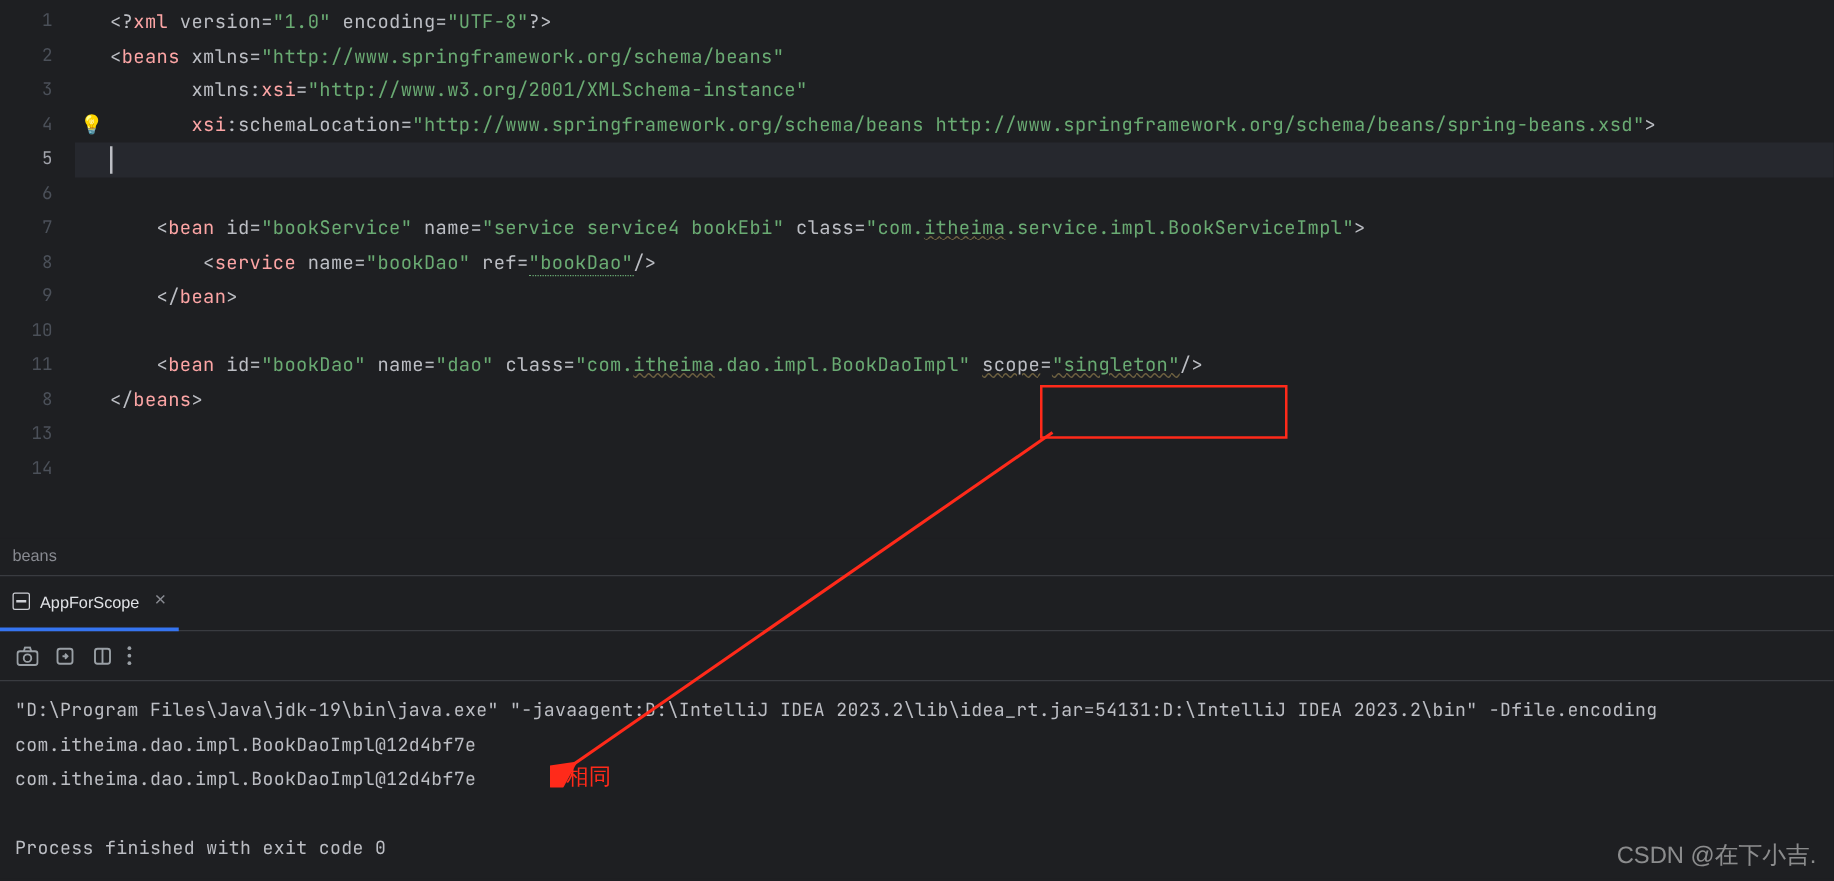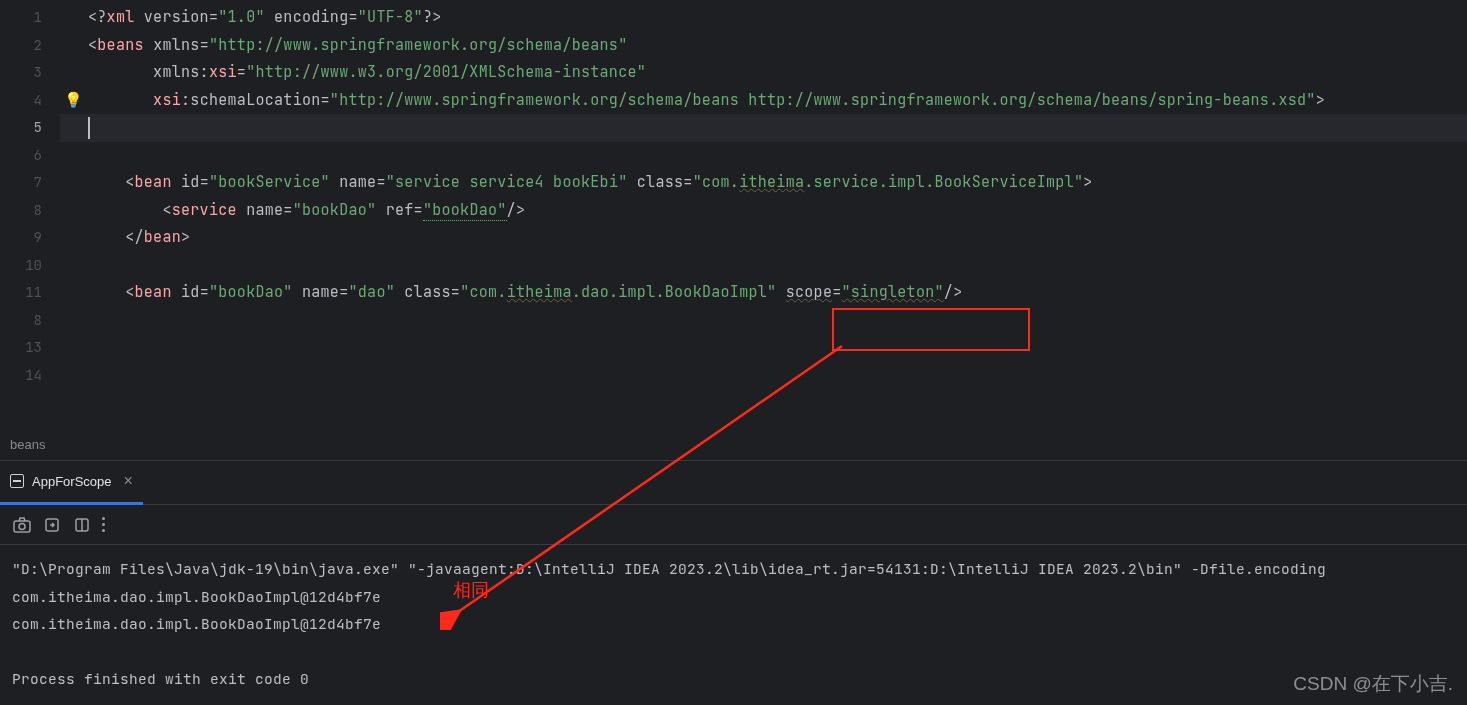--- a/index.html
+++ b/index.html
@@ -157,35 +157,36 @@
     <div class="code-line"><span class="c-brkt">&lt;</span><span class="c-tag">beans </span><span class="c-attr">xmlns</span><span class="c-brkt">=</span><span class="c-str">"http://www.springframework.org/schema/beans"</span></div>
     <div class="code-line"><span>       </span><span class="c-attr">xmlns:</span><span class="c-tag">xsi</span><span class="c-brkt">=</span><span class="c-str">"http://www.w3.org/2001/XMLSchema-instance"</span></div>
     <div class="code-line"><span style="position:absolute;left:4px;" class="bulb">💡</span><span>       </span><span class="c-tag">xsi</span><span class="c-attr">:</span><span class="c-attr">schemaLocation</span><span class="c-brkt">=</span><span class="c-str">"http://www.springframework.org/schema/beans http://www.springframework.org/schema/beans/spring-beans.xsd"</span><span class="c-brkt">&gt;</span></div>
     <div class="code-line caret-line"><span class="caret"></span></div>
     <div class="code-line"><span>    </span></div>
     <div class="code-line"><span>    </span><span class="c-brkt">&lt;</span><span class="c-tag">bean </span><span class="c-attr">id</span><span class="c-brkt">=</span><span class="c-str">"bookService"</span><span> </span><span class="c-attr">name</span><span class="c-brkt">=</span><span class="c-str">"service service4 bookEbi"</span><span> </span><span class="c-attr">class</span><span class="c-brkt">=</span><span class="c-str">"com.</span><span class="c-str wavy">itheima</span><span class="c-str">.service.impl.BookServiceImpl"</span><span class="c-brkt">&gt;</span></div>
     <div class="code-line"><span>        </span><span class="c-brkt">&lt;</span><span class="c-tag">service </span><span class="c-attr">name</span><span class="c-brkt">=</span><span class="c-str">"bookDao"</span><span> </span><span class="c-attr">ref</span><span class="c-brkt">=</span><span class="c-str underline-green">"bookDao"</span><span class="c-brkt">/&gt;</span></div>
     <div class="code-line"><span>    </span><span class="c-brkt">&lt;/</span><span class="c-tag">bean</span><span class="c-brkt">&gt;</span></div>
     <div class="code-line"></div>
     <div class="code-line"><span>    </span><span class="c-brkt">&lt;</span><span class="c-tag">bean </span><span class="c-attr">id</span><span class="c-brkt">=</span><span class="c-str">"bookDao"</span><span> </span><span class="c-attr">name</span><span class="c-brkt">=</span><span class="c-str">"dao"</span><span> </span><span class="c-attr">class</span><span class="c-brkt">=</span><span class="c-str">"com.</span><span class="c-str wavy">itheima</span><span class="c-str">.dao.impl.BookDaoImpl"</span><span> </span><span class="c-attr wavy">scope</span><span class="c-brkt">=</span><span class="c-str wavy">"singleton"</span><span class="c-brkt">/&gt;</span></div>
+    <div class="code-line"><span class="c-brkt">&lt;/</span><span class="c-tag">beans</span><span class="c-brkt">&gt;</span></div>
   </div>
 </div>
 
 <div class="highlight-box" style="left:832px; top:308px; width:198px; height:43px;"></div>
 
 <svg class="arrow-svg" style="left:440px; top:340px; width:420px; height:290px;">
   <defs>
       <marker id="ah" markerWidth="14" markerHeight="12" refX="2" refY="6" orient="auto">
         <path d="M12,0 L0,6 L12,12 Z" fill="#ff2a1a"></path>
       </marker>
     </defs>
   <line x1="402" y1="6" x2="18" y2="272" stroke="#ff2a1a" stroke-width="2.5" marker-end="url(#ah)"></line>
 </svg>
 
-<div class="red-text" style="left:453px; top:578px;">相同</div>
+<div class="red-text" style="left:453px; top:609px;">相同</div>
 
 <div class="breadcrumb"><span>beans</span></div>
 
 <div class="run-panel">
   <div class="tab-row">
     <div class="tab">
       <span class="tab-icon"></span>
       <span>AppForScope</span>
       <span class="tab-close">×</span>
     </div>

